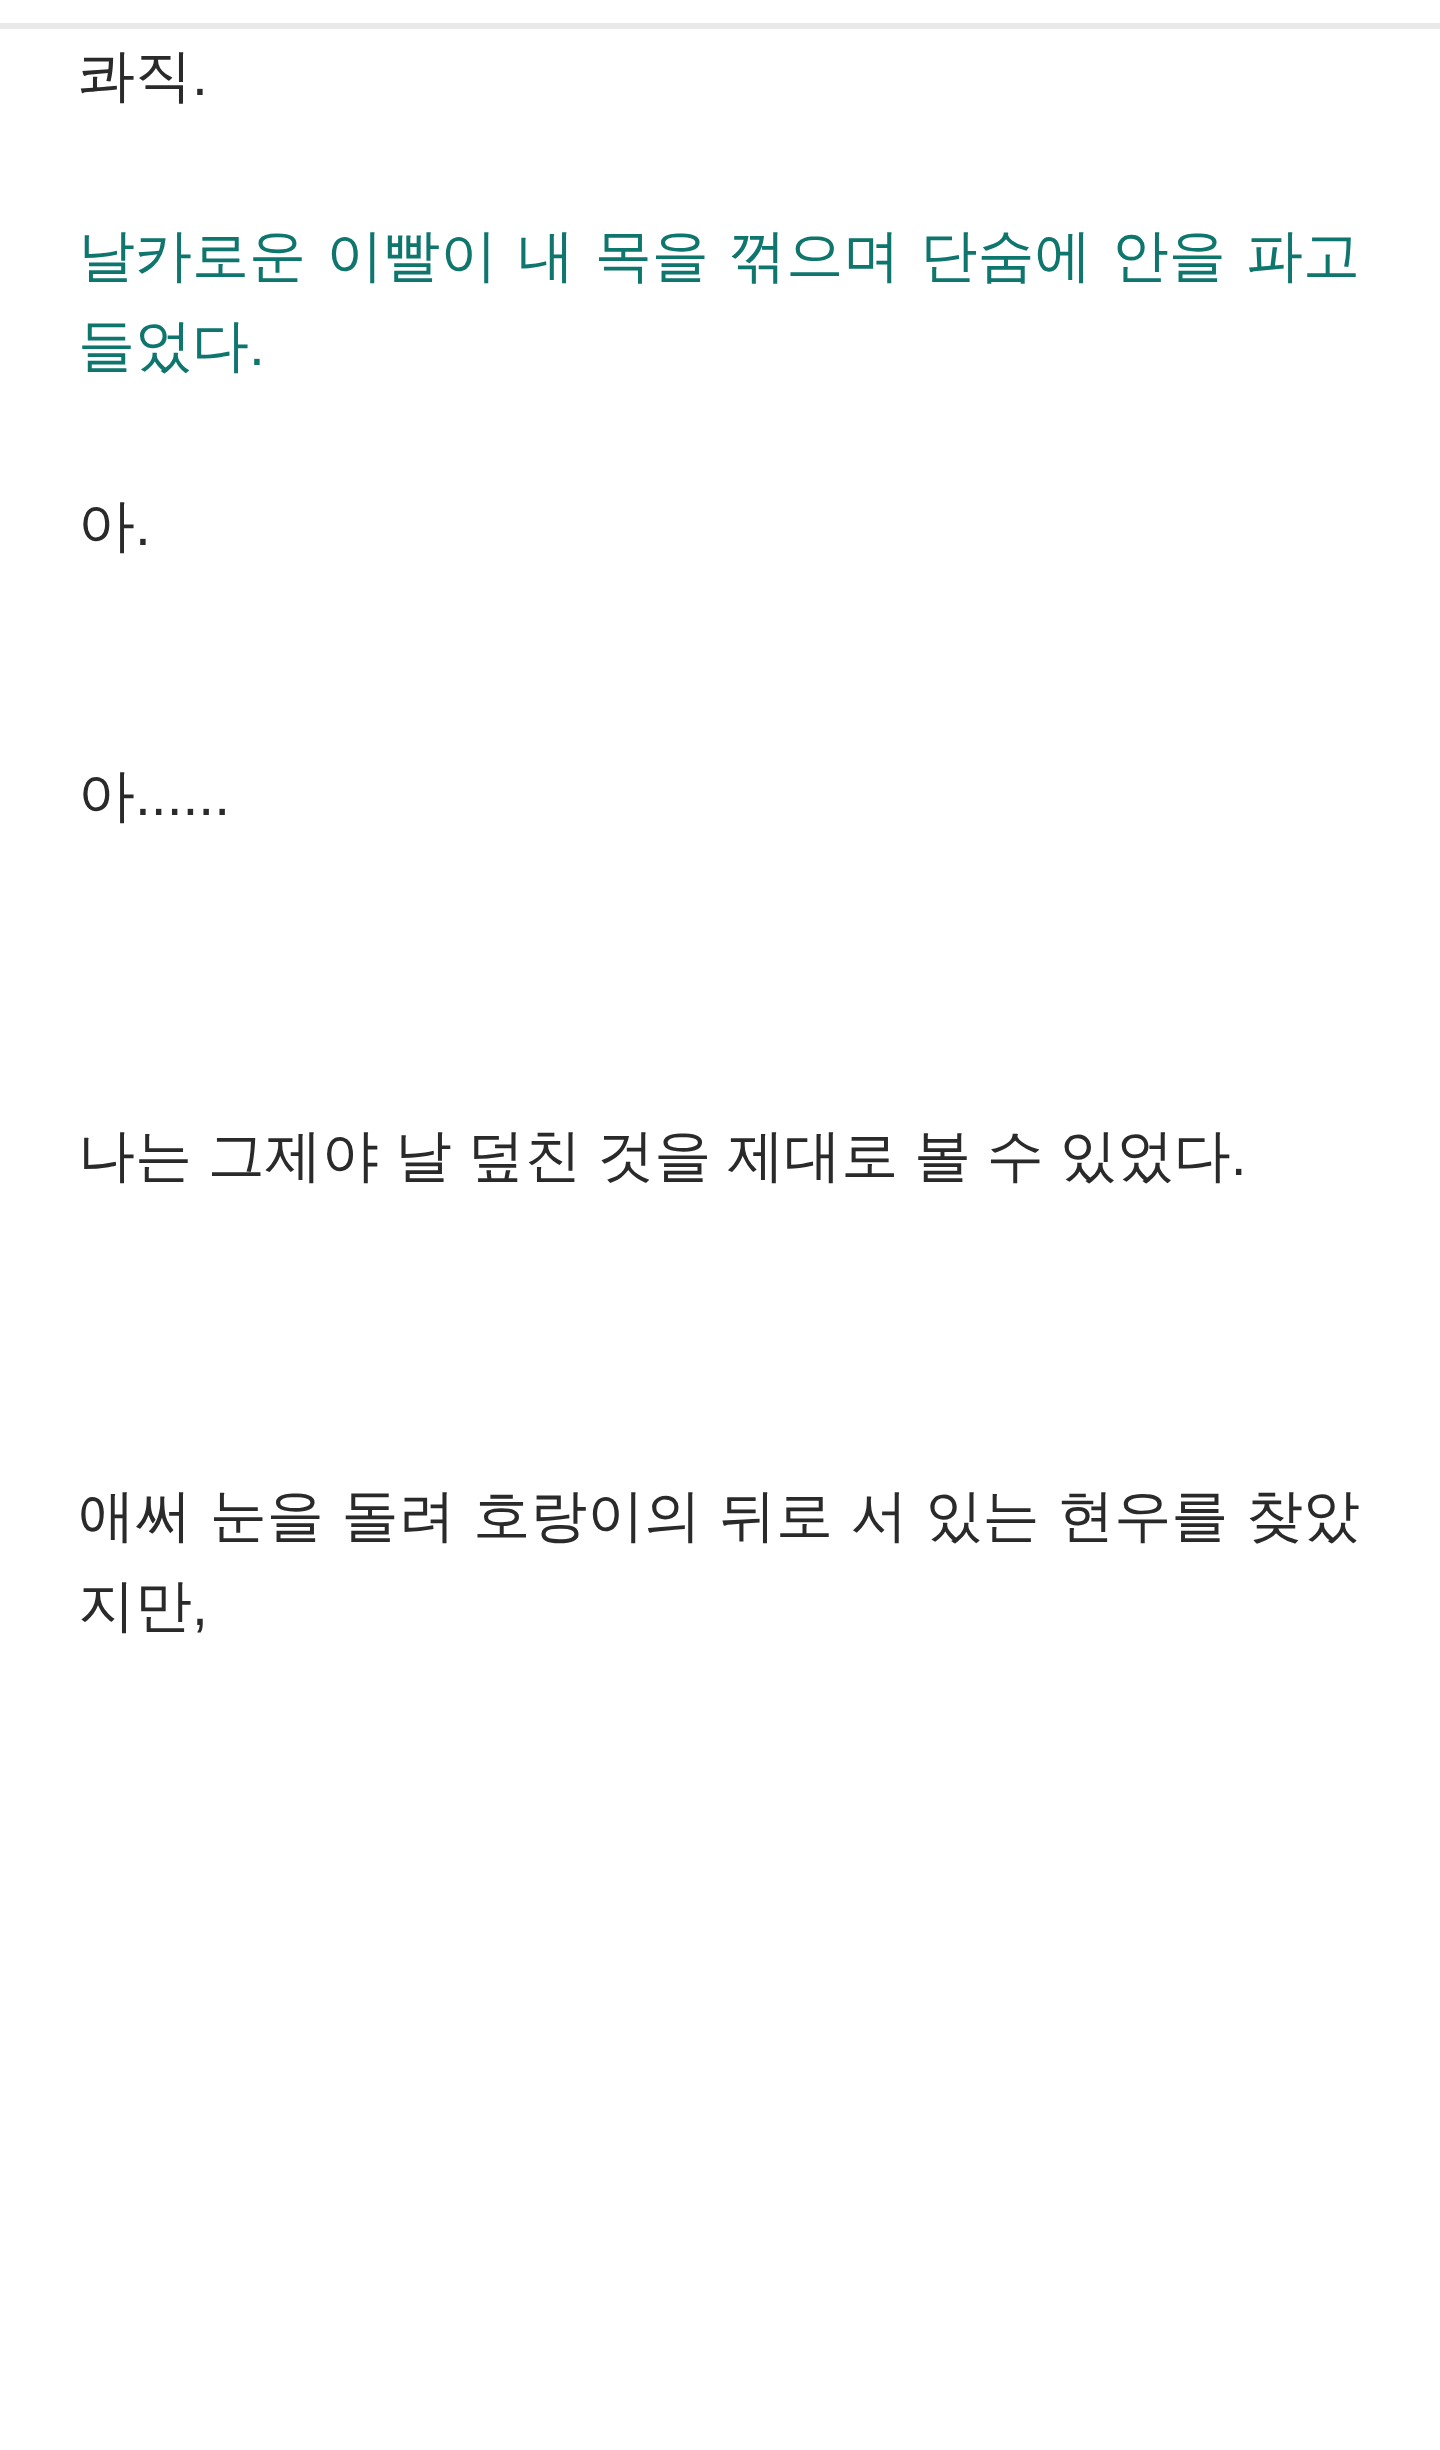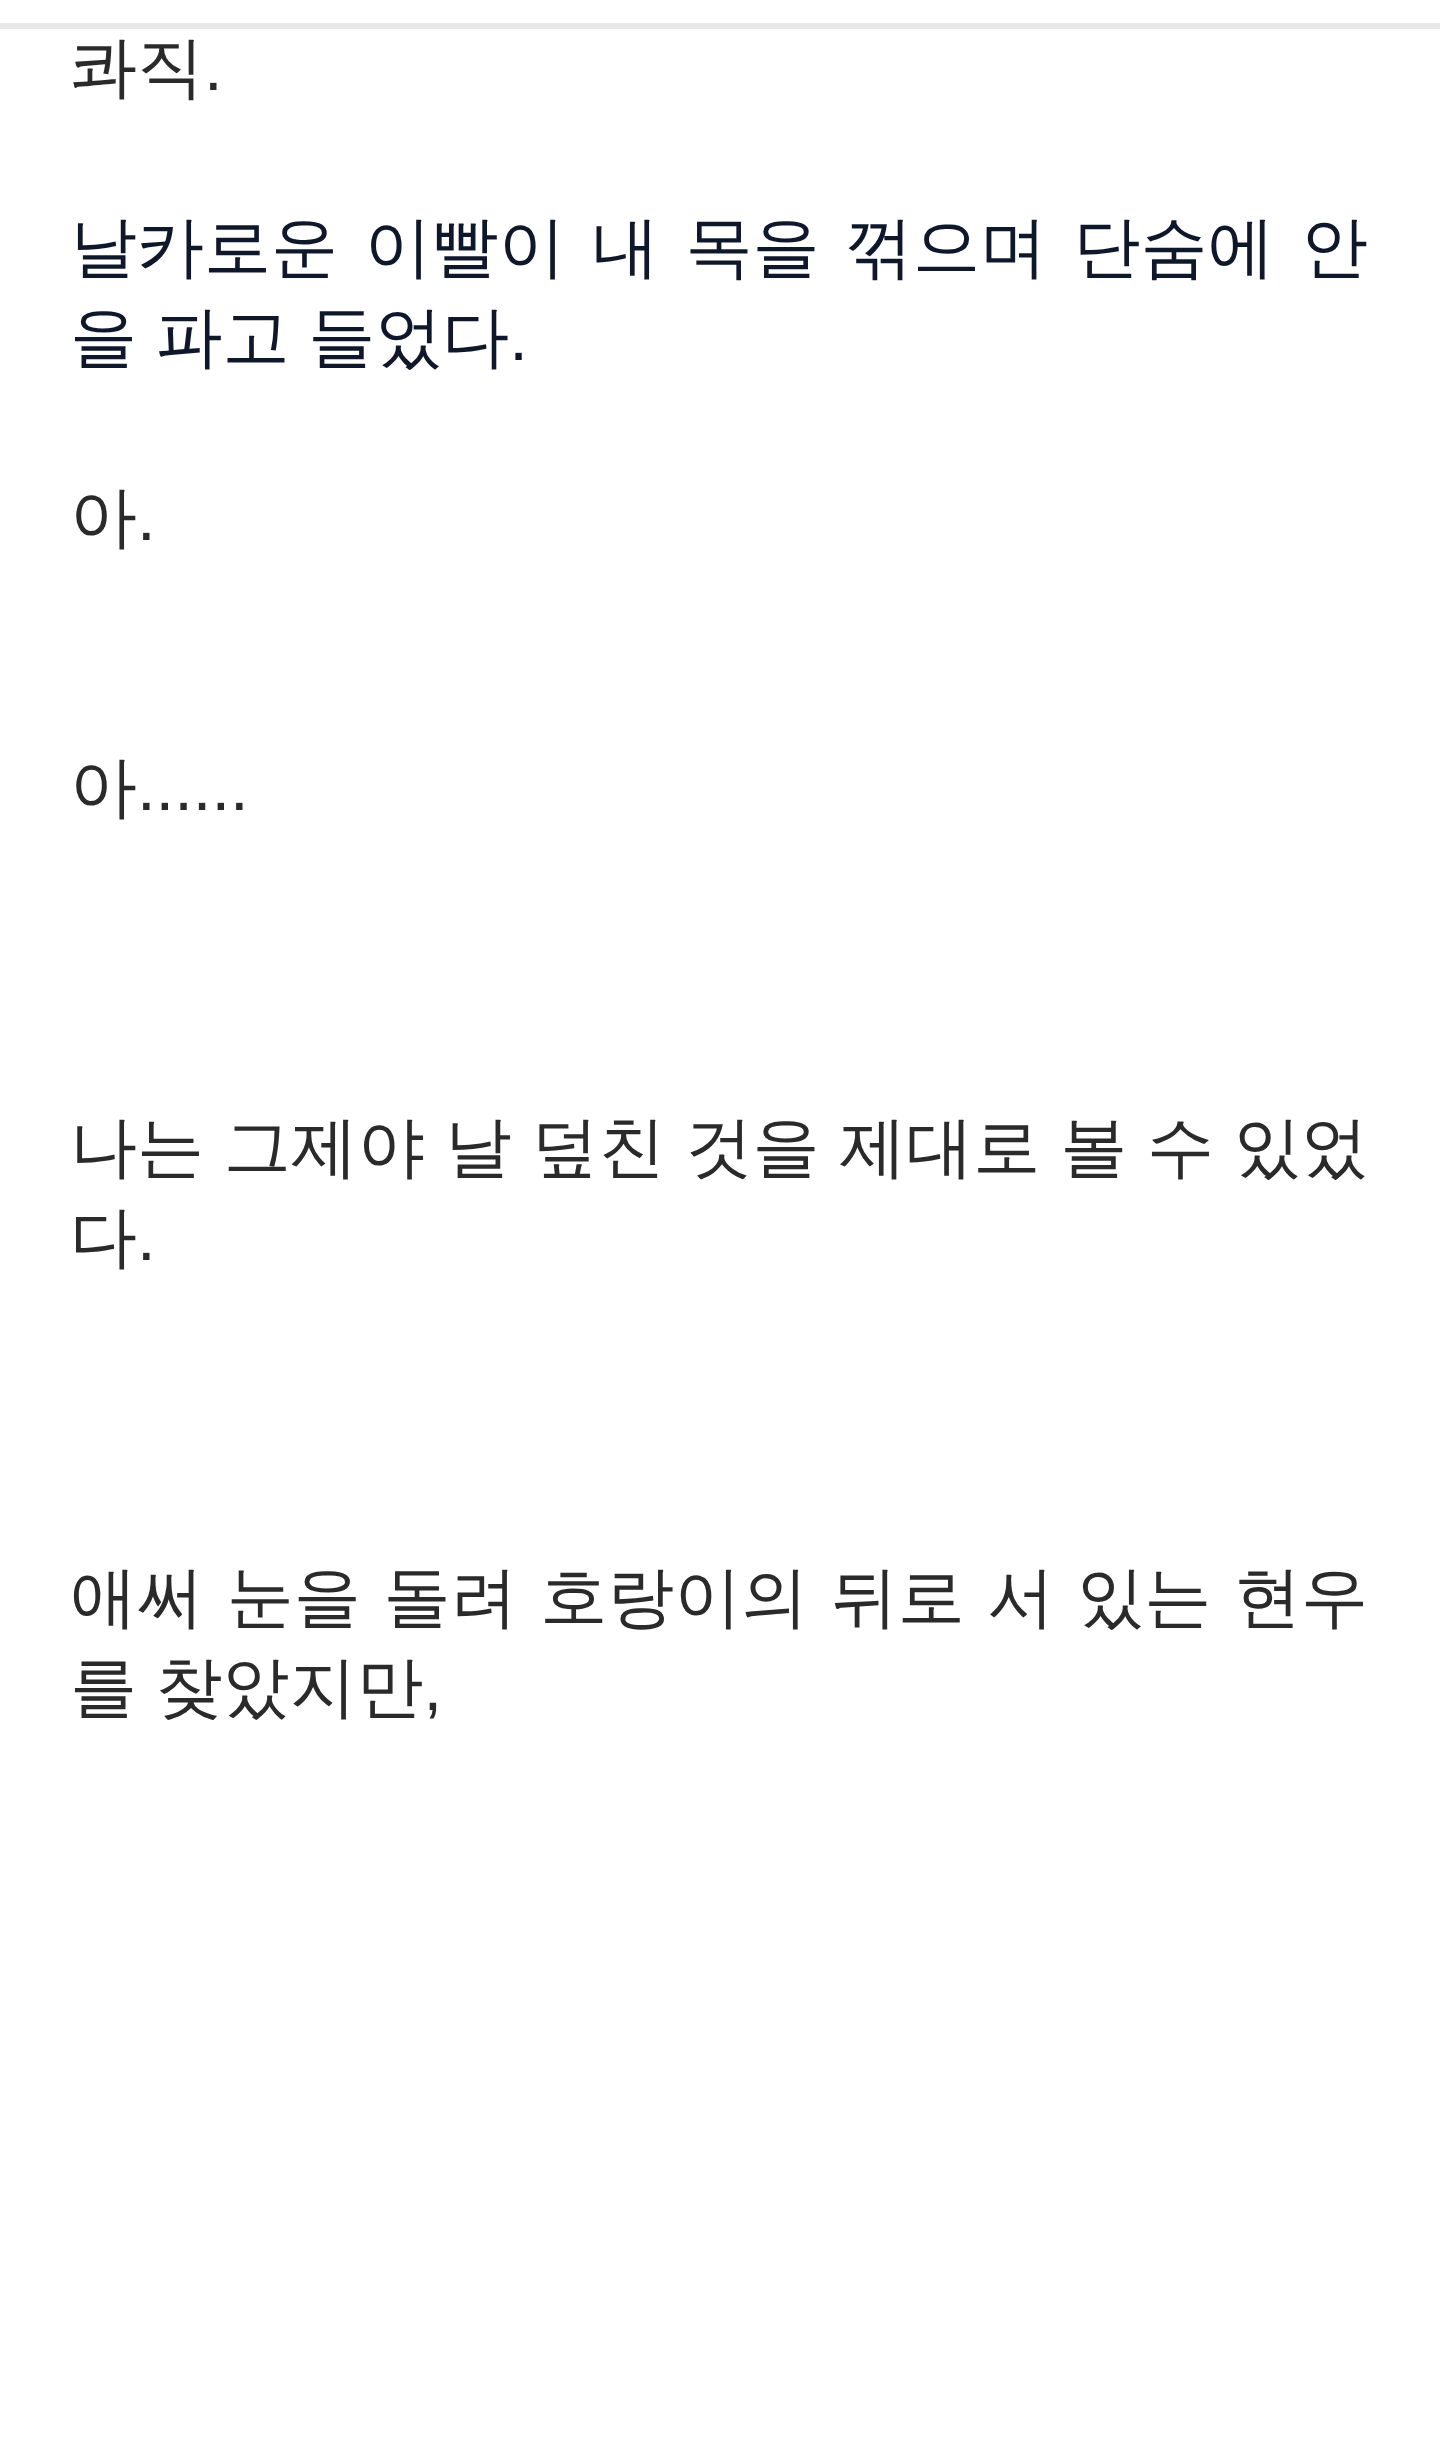--- a/index.html
+++ b/index.html
@@ -23,33 +23,33 @@
   }
   .reader-content {
     position: absolute;
     top: 22px;
     left: 0;
     width: 100%;
     box-sizing: border-box;
     padding: 0 72px 0 70px;
   }
   .reader-content p {
-    margin: 0;
-    font-size: 67px;
+    margin: 8px;
+    font-size: 57px;
     line-height: 90px;
     text-align: justify;
     word-break: break-all;
     letter-spacing: 0;
   }
 </style>
 </head>
 <body style="background: rgb(255, 255, 255);">
 
 <div class="top-divider" style="background: rgb(233, 233, 233);"></div>
 
 <div class="reader-content">
     <p style="color: rgb(42, 42, 42); margin-bottom: 90px;">콰직.</p>
-    <p style="color: #0f172a; margin-bottom: 90px;">날카로운 이빨이 내 목을 꺾으며 단숨에 안을 파고 들었다.</p>
+    <p style="color: #0f766e; margin-bottom: 90px;">날카로운 이빨이 내 목을 꺾으며 단숨에 안을 파고 들었다.</p>
     <p style="color: rgb(42, 42, 42); margin-bottom: 180px;">아.</p>
     <p style="color: rgb(42, 42, 42); margin-bottom: 270px;">아......</p>
     <p style="color: rgb(42, 42, 42); margin-bottom: 270px;">나는 그제야 날 덮친 것을 제대로 볼 수 있었다.</p>
     <p style="color: rgb(42, 42, 42); margin-bottom: 450px;">애써 눈을 돌려 호랑이의 뒤로 서 있는 현우를 찾았지만,</p>
   </div>
 
 </body></html>

